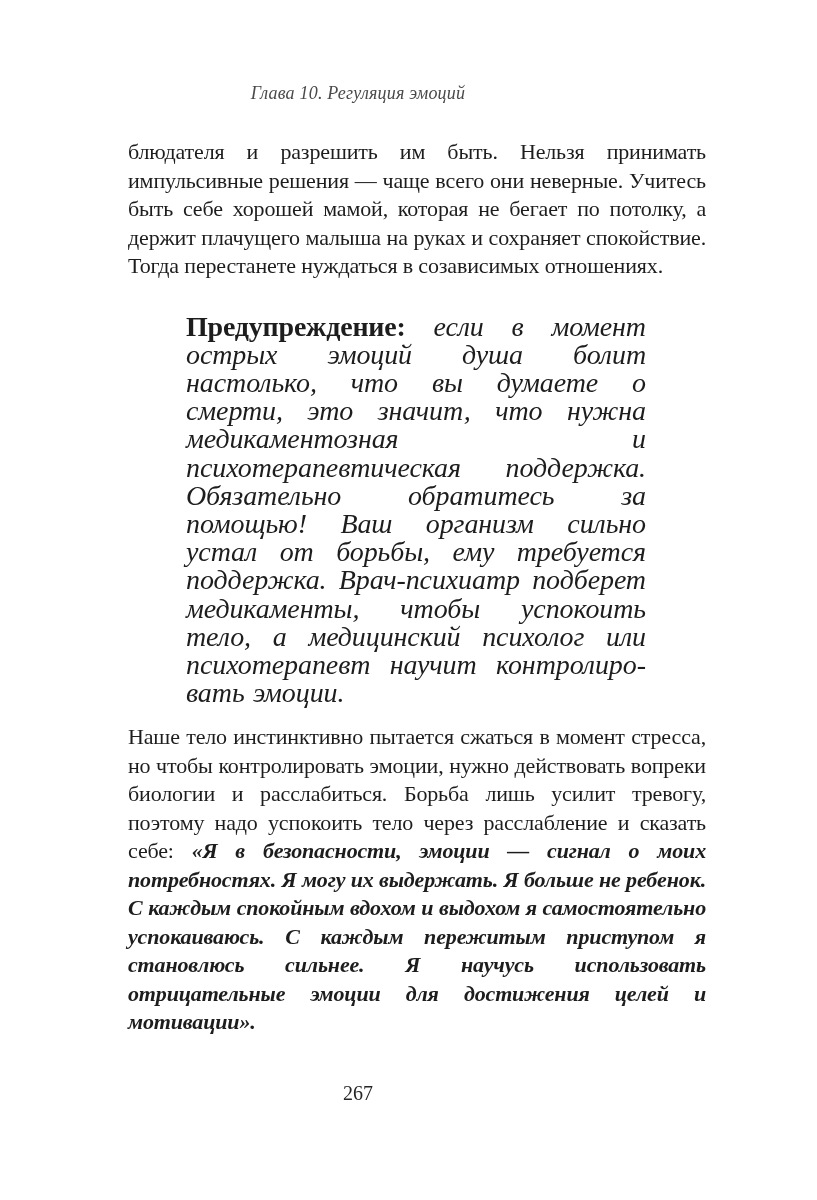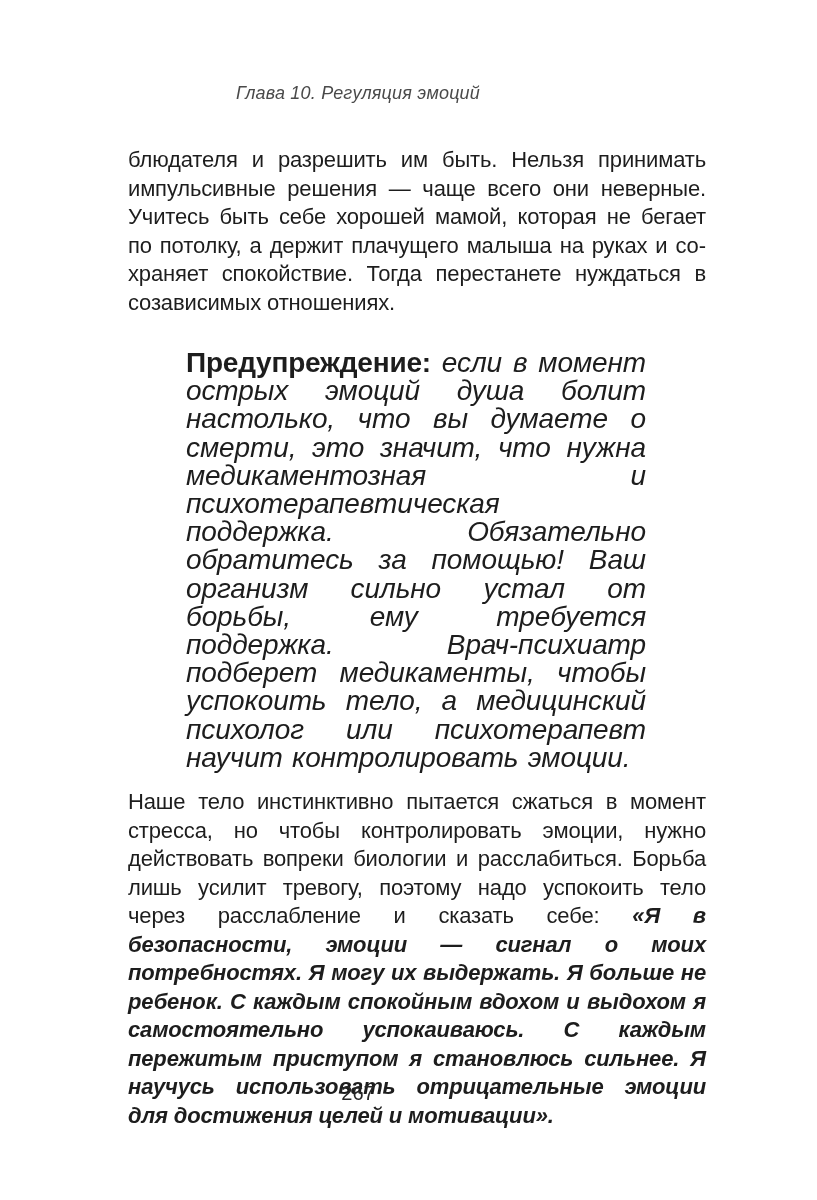--- a/index.html
+++ b/index.html
@@ -5,40 +5,40 @@
   html, body {
     margin: 0;
     padding: 0;
     background: #ffffff;
   }
   .page {
     position: relative;
     width: 716px;
     height: 1200px;
     background: #ffffff;
-    font-family: Liberation Sans, sans-serif;
+    font-family: Liberation Serif, serif;
     color: #1d1d1d;
     overflow: hidden;
   }
   .running-head {
     position: absolute;
     top: 82px;
     left: 0;
     right: 0;
     text-align: center;
     font-style: italic;
     font-size: 18px;
     line-height: 22px;
     color: #4a4a4a;
     letter-spacing: 0.2px;
   }
   .content {
     position: absolute;
     left: 128px;
-    top: 146px;
+    top: 138px;
     width: 578px;
   }
   .body-para {
     margin: 0;
     font-size: 22px;
     line-height: 28.5px;
     text-align: justify;
     letter-spacing: -0.15px;
     hyphens: manual;
   }

